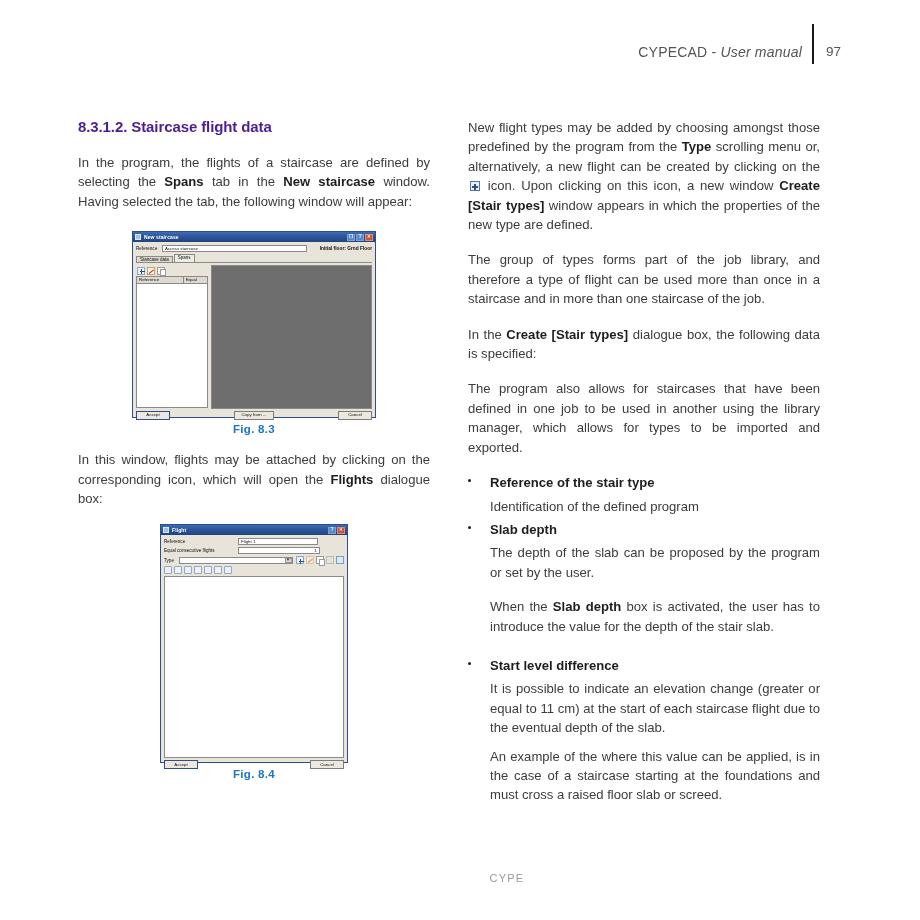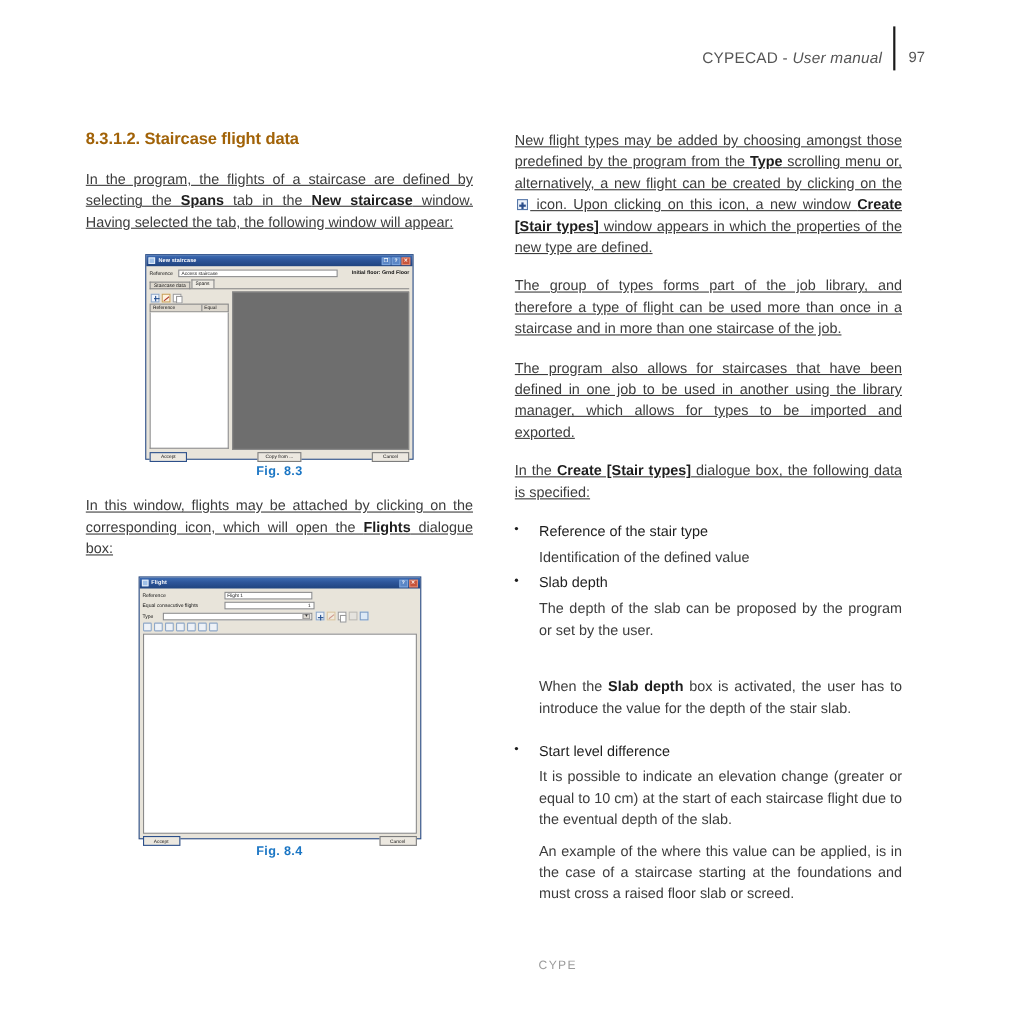--- a/index.html
+++ b/index.html
@@ -32,26 +32,26 @@
     font-size:13.5px; color:#555;
   }
 
   
   #content{ position:absolute; top:118px; left:0; width:920px; }
   .col{ position:absolute; width:352px; top:0; }
   #col-left{ left:78px; }
   #col-right{ left:468px; }
 
   h2.sec-title{
-    font-size:15px; font-weight:bold; color:#a16207;
+    font-size:15px; font-weight:bold; color:#4c1d95;
     margin:0 0 18px 0; letter-spacing:-.1px;
   }
   p.body{
     font-size:13.1px; line-height:19.4px; margin:0 0 16px 0;
-    text-align:justify; color:#3c3c3c;text-decoration:underline;
+    text-align:justify; color:#3c3c3c;
   }
   p.body b{ color:#1d1d1d; font-weight:bold; }
 
   
   .inline-icon{
     display:inline-block; width:10px; height:10px; vertical-align:-1px;
     border:1px solid #5577a8; background:#eef3fb; position:relative;
     margin:0 2px;
   }
   .inline-icon:before, .inline-icon:after{
@@ -61,21 +61,21 @@
   .inline-icon:after{ left:3.2px; top:2px; width:1.5px; height:6px; }
 
   
   ul.bullets{ list-style:none; margin:0; padding:0; }
   ul.bullets > li{ position:relative; margin:0 0 4px 0; }
   .bullet-dot{
     position:absolute; left:0px; top:6px; width:3px; height:3px;
     background:#1d1d1d; border-radius:50%;
   }
   .bullet-title{
-    margin-left:22px; font-size:13.1px; font-weight:normal; color:#1d1d1d;
+    margin-left:22px; font-size:13.1px; font-weight:bold; color:#1d1d1d;
     line-height:19.4px;
   }
   .bullet-body{
     margin-left:22px; font-size:13.1px; line-height:19.4px;
     text-align:justify; color:#3c3c3c; margin-top:4px;
   }
   .bullet-body b{ color:#1d1d1d; font-weight:bold; }
   .gap{ height:11px; }
 
   
@@ -263,21 +263,21 @@
             <span class="wbtn" style="width:34px;">Cancel</span>
           </div>
 
         </div>
       </div>
       <div class="fig-caption">Fig. 8.3</div>
     </div>
 
     <p class="body" style="margin-top:15px;"><span>In this window, flights may be attached by clicking on the corresponding icon, which will open the </span><b>Flights</b><span> dialogue box:</span></p>
 
-    <div class="figure" style="width:257px;margin-top:4px;">
+    <div class="figure" style="width:188px;margin-top:4px;">
       <div class="win" style="height:239px;">
 
         <div class="win-title">
           <span class="titlebar-ico"></span>
           <span class="tl">Flight</span>
           <span class="tbtn">?</span>
           <span class="tbtn close">✕</span>
         </div>
 
         <div class="win-body">
@@ -329,44 +329,44 @@
     </div>
 
   </div>
 
   <div class="col" id="col-right">
 
     <p class="body"><span>New flight types may be added by choosing amongst those predefined by the program from the </span><b>Type</b><span> scrolling menu or, alternatively, a new flight can be created by clicking on the </span><span class="inline-icon"></span><span> icon. Upon clicking on this icon, a new window </span><b>Create [Stair types]</b><span> window appears in which the properties of the new type are defined.</span></p>
 
     <p class="body">The group of types forms part of the job library, and therefore a type of flight can be used more than once in a staircase and in more than one staircase of the job.</p>
 
+    <p class="body"><span>In the </span><b>Create [Stair types]</b><span> dialogue box, the following data is specified:</span></p>
+
     <p class="body">The program also allows for staircases that have been defined in one job to be used in another using the library manager, which allows for types to be imported and exported.</p>
-
-    <p class="body"><span>In the </span><b>Create [Stair types]</b><span> dialogue box, the following data is specified:</span></p>
 
     <ul class="bullets">
 
       <li>
         <span class="bullet-dot"></span>
         <div class="bullet-title">Reference of the stair type</div>
-        <div class="bullet-body">Identification of the defined value</div>
+        <div class="bullet-body">Identification of the defined program</div>
       </li>
 
       <li style="margin-top:4px;">
         <span class="bullet-dot"></span>
         <div class="bullet-title">Slab depth</div>
         <div class="bullet-body">The depth of the slab can be proposed by the program or set by the user.</div>
         <div class="gap"></div>
-        <div class="bullet-body" style="margin-top:21px;"><span>When the </span><b>Slab depth</b><span> box is activated, the user has to introduce the value for the depth of the stair slab.</span></div>
+        <div class="bullet-body" style="margin-top:4px;"><span>When the </span><b>Slab depth</b><span> box is activated, the user has to introduce the value for the depth of the stair slab.</span></div>
       </li>
 
       <li style="margin-top:20px;">
         <span class="bullet-dot"></span>
         <div class="bullet-title">Start level difference</div>
-        <div class="bullet-body">It is possible to indicate an elevation change (greater or equal to 10 cm) at the start of each staircase flight due to the eventual depth of the slab.</div>
+        <div class="bullet-body">It is possible to indicate an elevation change (greater or equal to 11 cm) at the start of each staircase flight due to the eventual depth of the slab.</div>
         <div class="bullet-body" style="margin-top:9px;">An example of the where this value can be applied, is in the case of a staircase starting at the foundations and must cross a raised floor slab or screed.</div>
       </li>
 
     </ul>
 
   </div>
 </div>
 
 <div id="footer">CYPE</div>
 

